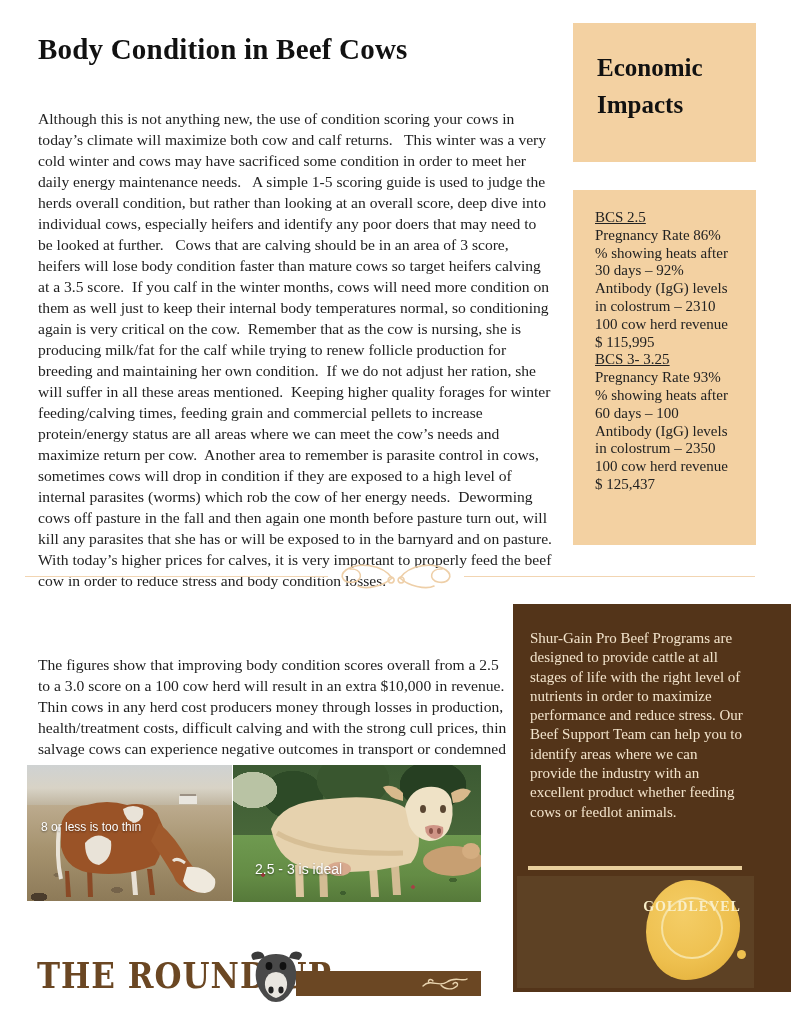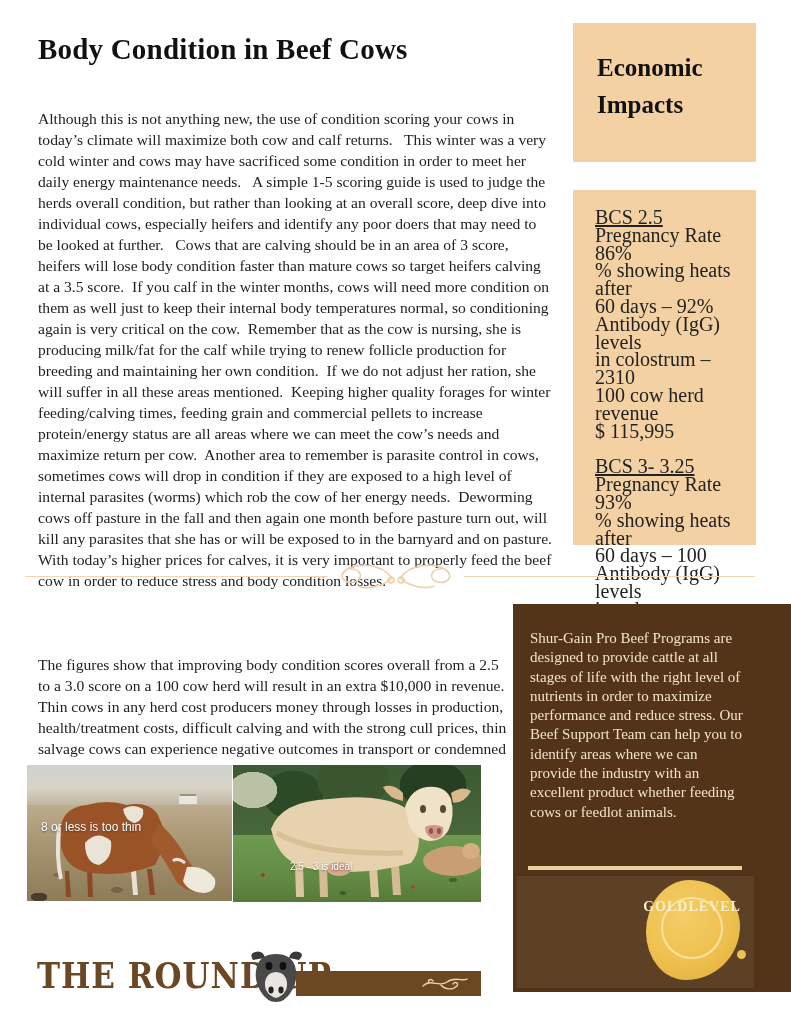--- a/index.html
+++ b/index.html
@@ -21,22 +21,22 @@
     text-align:left; white-space:pre-wrap;margin-top:22px;
   }
   
   .peach-box { position:absolute; background:#f3d1a2; left:573px; width:183px; }
   .box-impacts { top:23px; height:139px; padding:26px 10px 0 24px; }
   .impacts-title {
     font-size:25px; font-weight:bold; line-height:37px;
     font-family:"Liberation Serif", serif; color:#111;
   }
   .box-bcs { top:190px; height:355px; padding:19px 8px 0 22px; }
-  .bcs-group { font-size:20px; line-height:17.8px; color:#222; }
-  .bcs-group + .bcs-group { margin-top:18px; }
+  .bcs-group { font-size:15px; line-height:17.8px; color:#222; }
+  .bcs-group + .bcs-group { }
   .bcs-heading { text-decoration:underline; }
   
   .divider-line { position:absolute; top:576px; height:0; border-top:1px solid #f2d5b2; }
   .divider-line.left  { left:25px;  width:303px; }
   .divider-line.right { left:464px; width:291px; }
   .divider-ornament { position:absolute; left:328px; top:556px; width:136px; height:42px; }
   
   .summary-title {
     position:absolute; left:38px; top:601px;
     font-size:29px; font-weight:bold; color:#111;
@@ -48,21 +48,21 @@
   
   .photo { position:absolute; top:765px; overflow:hidden; }
   .photo-thin  { left:27px;  width:205px; height:136px; }
   .photo-ideal { left:233px; width:248px; height:137px; }
   .photo .caption {
     position:absolute; color:#fdfdfd; z-index:5;
     font-family:"Liberation Sans", sans-serif; font-size:12px;
     text-shadow:0 1px 2px rgba(0,0,0,.45);
   }
   .photo-thin .caption  { left:14px; top:55px; }
-  .photo-ideal .caption { left:22px; top:96px; font-size:10px;margin-left:35px; }
+  .photo-ideal .caption { left:22px; top:96px; font-size:14px; }
   .thin-sky {
     position:absolute; inset:0 0 auto 0; height:42px;
     background:linear-gradient(#cfd2d2 0%, #d8d3c6 55%, #bdb29c 100%);
   }
   .thin-ground {
     position:absolute; inset:40px 0 0 0;
     background:
       radial-gradient(6px 3px at 30px 70px, #7c6b50 60%, transparent 61%),
       radial-gradient(8px 4px at 150px 50px, #8a775b 60%, transparent 61%),
       radial-gradient(10px 5px at 90px 85px, #75634a 60%, transparent 61%),
@@ -157,21 +157,21 @@
 
   <div class="peach-box box-impacts">
     <div class="impacts-title">Economic Impacts</div>
   </div>
 
   <div class="peach-box box-bcs">
     <div class="bcs-group">
       <div class="bcs-heading">BCS 2.5</div>
       <div>Pregnancy Rate 86%</div>
       <div>% showing heats after</div>
-      <div>60 days – 92%</div>
+      <div>30 days – 92%</div>
       <div>Antibody (IgG) levels</div>
       <div>in colostrum – 2310</div>
       <div>100 cow herd revenue</div>
       <div>$ 115,995</div>
     </div>
     <div class="bcs-group">
       <div class="bcs-heading">BCS 3- 3.25</div>
       <div>Pregnancy Rate 93%</div>
       <div>% showing heats after</div>
       <div>60 days – 100</div>

